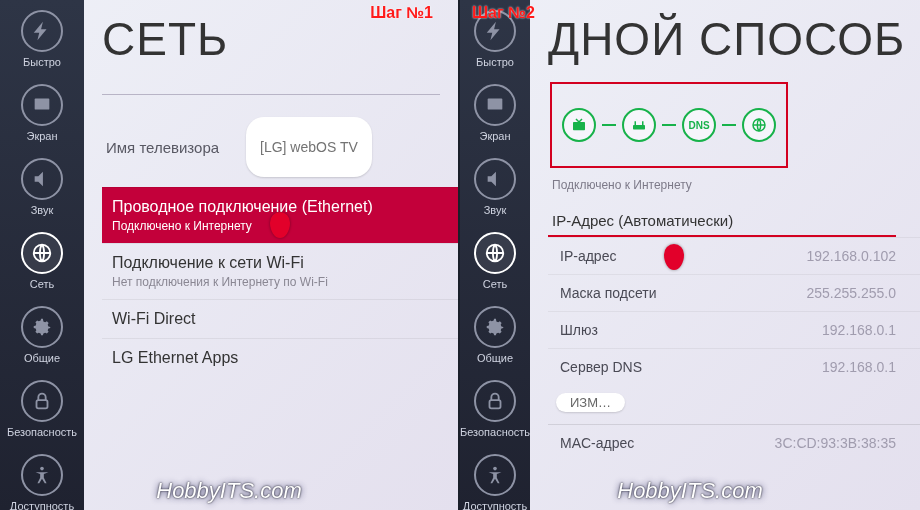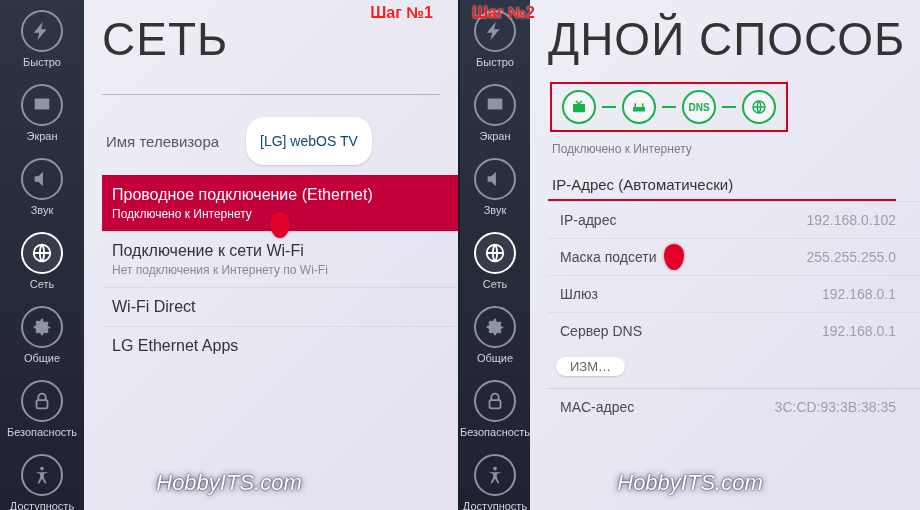--- a/index.html
+++ b/index.html
@@ -69,44 +69,44 @@
   .panel.right .title { margin-bottom: 16px; white-space: nowrap; }
   .hr { border-top: 1px solid #b8b4c6; margin: 0 18px 12px 0; }
 
   .row { display: flex; align-items: center; padding: 10px 18px 10px 4px; font-size: 15px; }
   .row .label { flex: 0 0 140px; color: #585863; }
 
   .pill {
     display: inline-block;
     background: #fff;
     border-radius: 18px;
-    padding: 16px 14px;
+    padding: 22px 14px;
     font-size: 14px;
-    color: #0c4a6e;
+    color: #737373;
     box-shadow: 0 1px 2px rgba(0,0,0,0.15);
   }
 
   .list-item {
     padding: 10px 18px 10px 10px;
     border-top: 1px solid rgba(0,0,0,0.06);
   }
   .li-title { font-size: 16px; color: #333; }
   .li-sub   { font-size: 12px; color: #8a8793; margin-top: 3px; }
 
   .list-item.selected {
     background: #c3003a;
     color: #fff;
   }
   .list-item.selected .li-title,
   .list-item.selected .li-sub { color: #fff; }
 
   
   .chain-wrap {
     border: 2px solid #d30020;
-    padding: 6px 10px;
+    padding: 24px 10px;
     margin: 0 4px 6px 2px;
     display: inline-flex;
     align-items: center;
     gap: 6px;
   }
   .chain-icon {
     width: 34px; height: 34px; border-radius: 50%;
     border: 2px solid #17b24a;
     display: flex; align-items: center; justify-content: center;
     color: #17b24a; font-size: 10px; font-weight: bold;
@@ -140,21 +140,21 @@
   
   .step-label {
     position: absolute; top: 4px;
     color: #ff1a1a; font-weight: bold; font-size: 16px;
     text-shadow: 0 0 2px #fff;
   }
   .panel.left  .step-label { right: 25px; }
   .panel.right .step-label { left: 12px; }
 
   .watermark {
-    position: absolute; bottom: 14px; left: 50%; transform: translateX(-50%);
+    position: absolute; bottom: 6px; left: 50%; transform: translateX(-50%);
     font-style: italic; font-size: 22px; color: #fff;
     text-shadow: 0 0 6px rgba(40,40,90,0.9), 0 0 2px #000;
     pointer-events: none;
   }
 
   .cursor-drop {
     position: absolute;
     width: 20px; height: 26px;
     background: #e2002a;
     border-radius: 50% 50% 50% 50% / 60% 60% 40% 40%;

